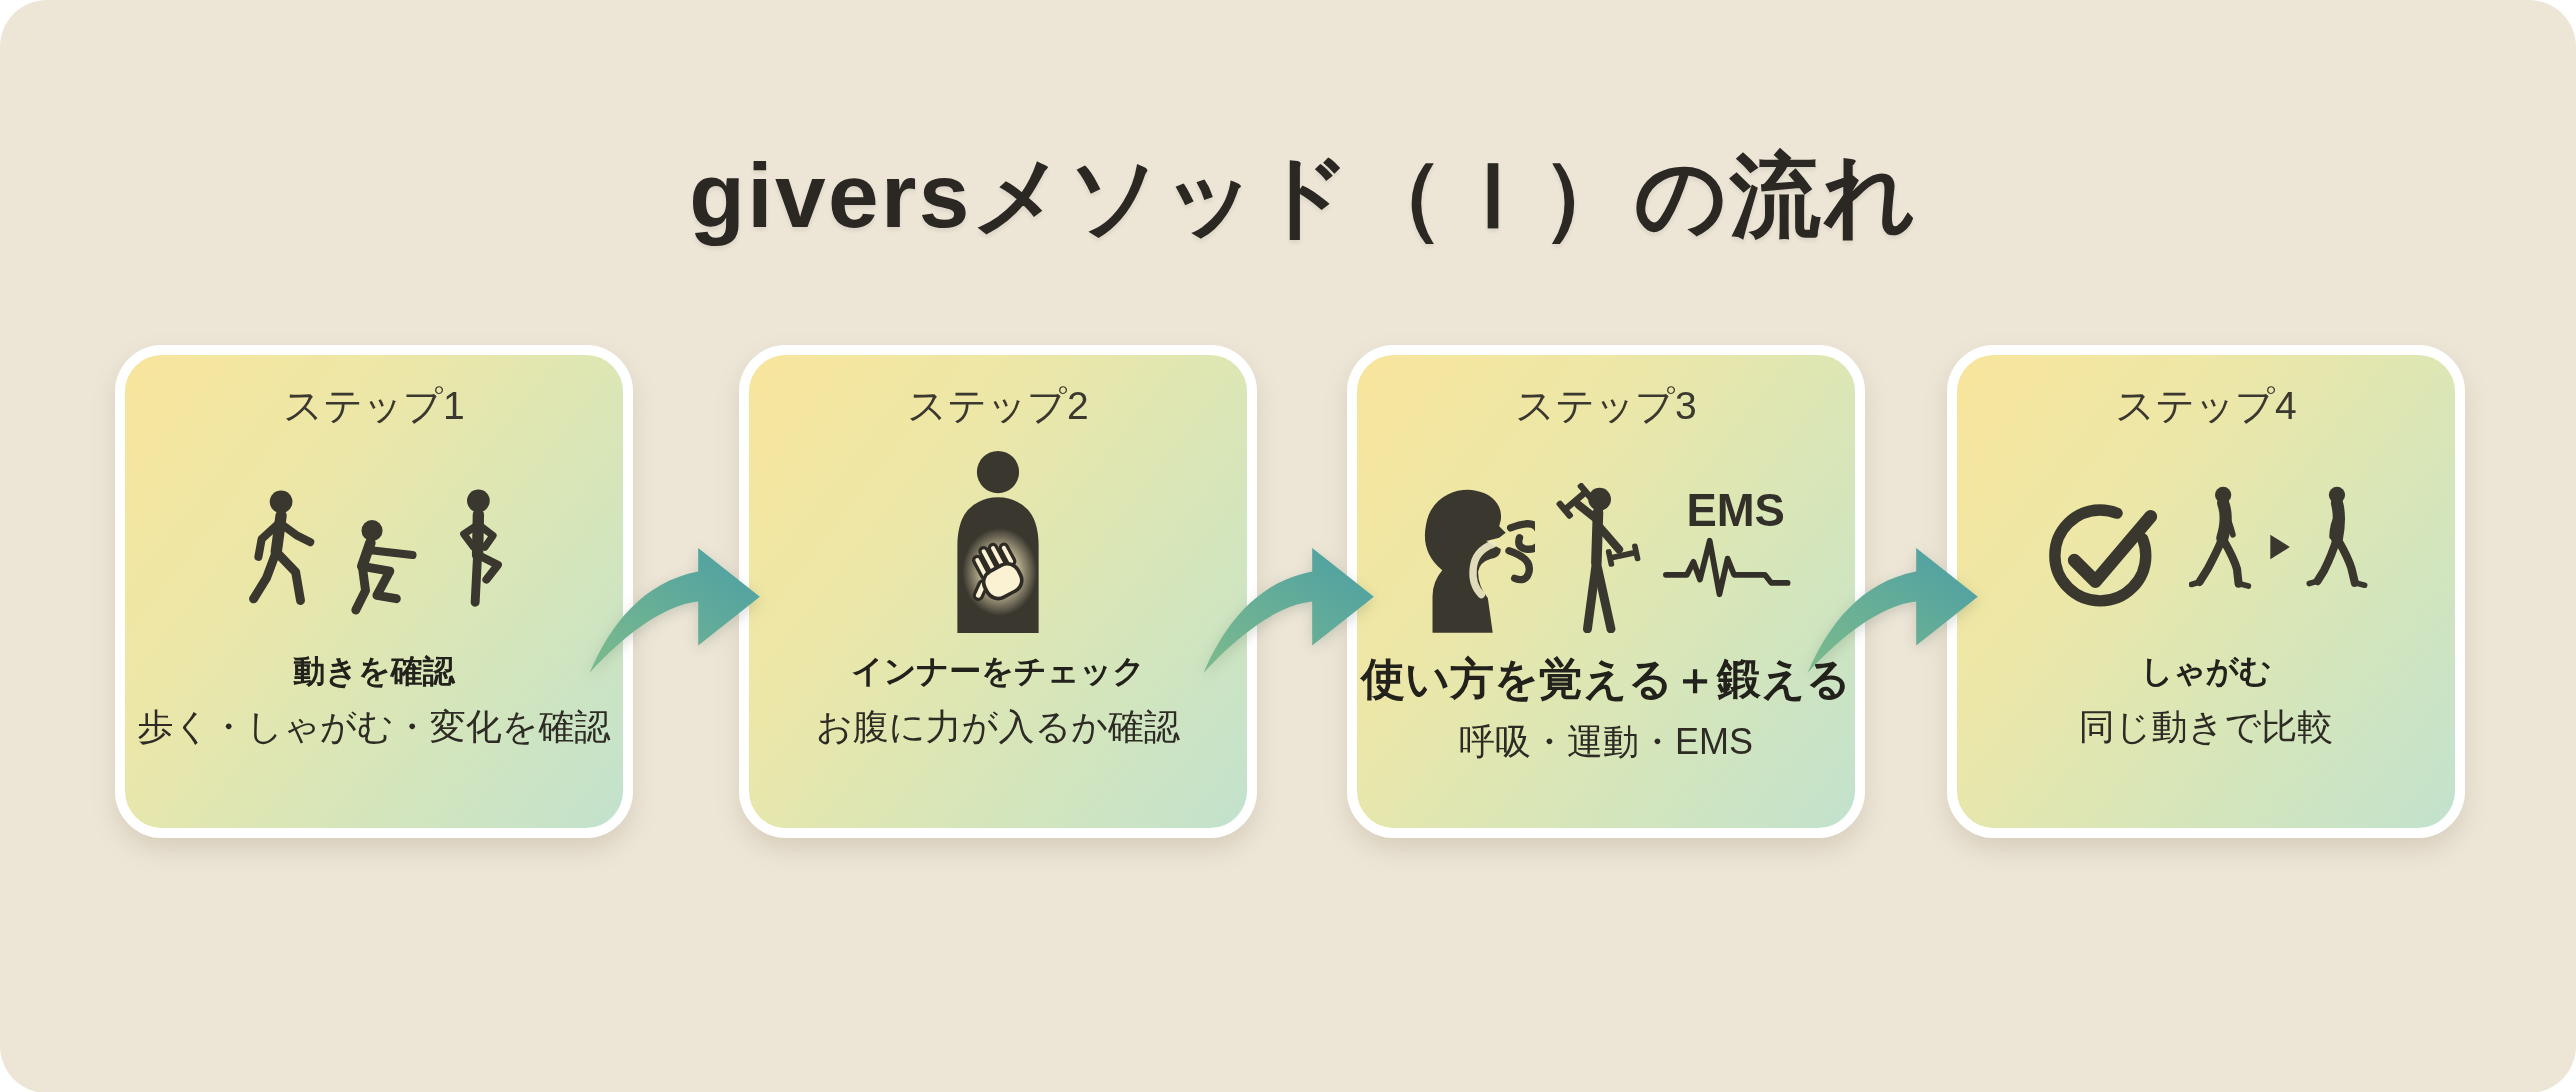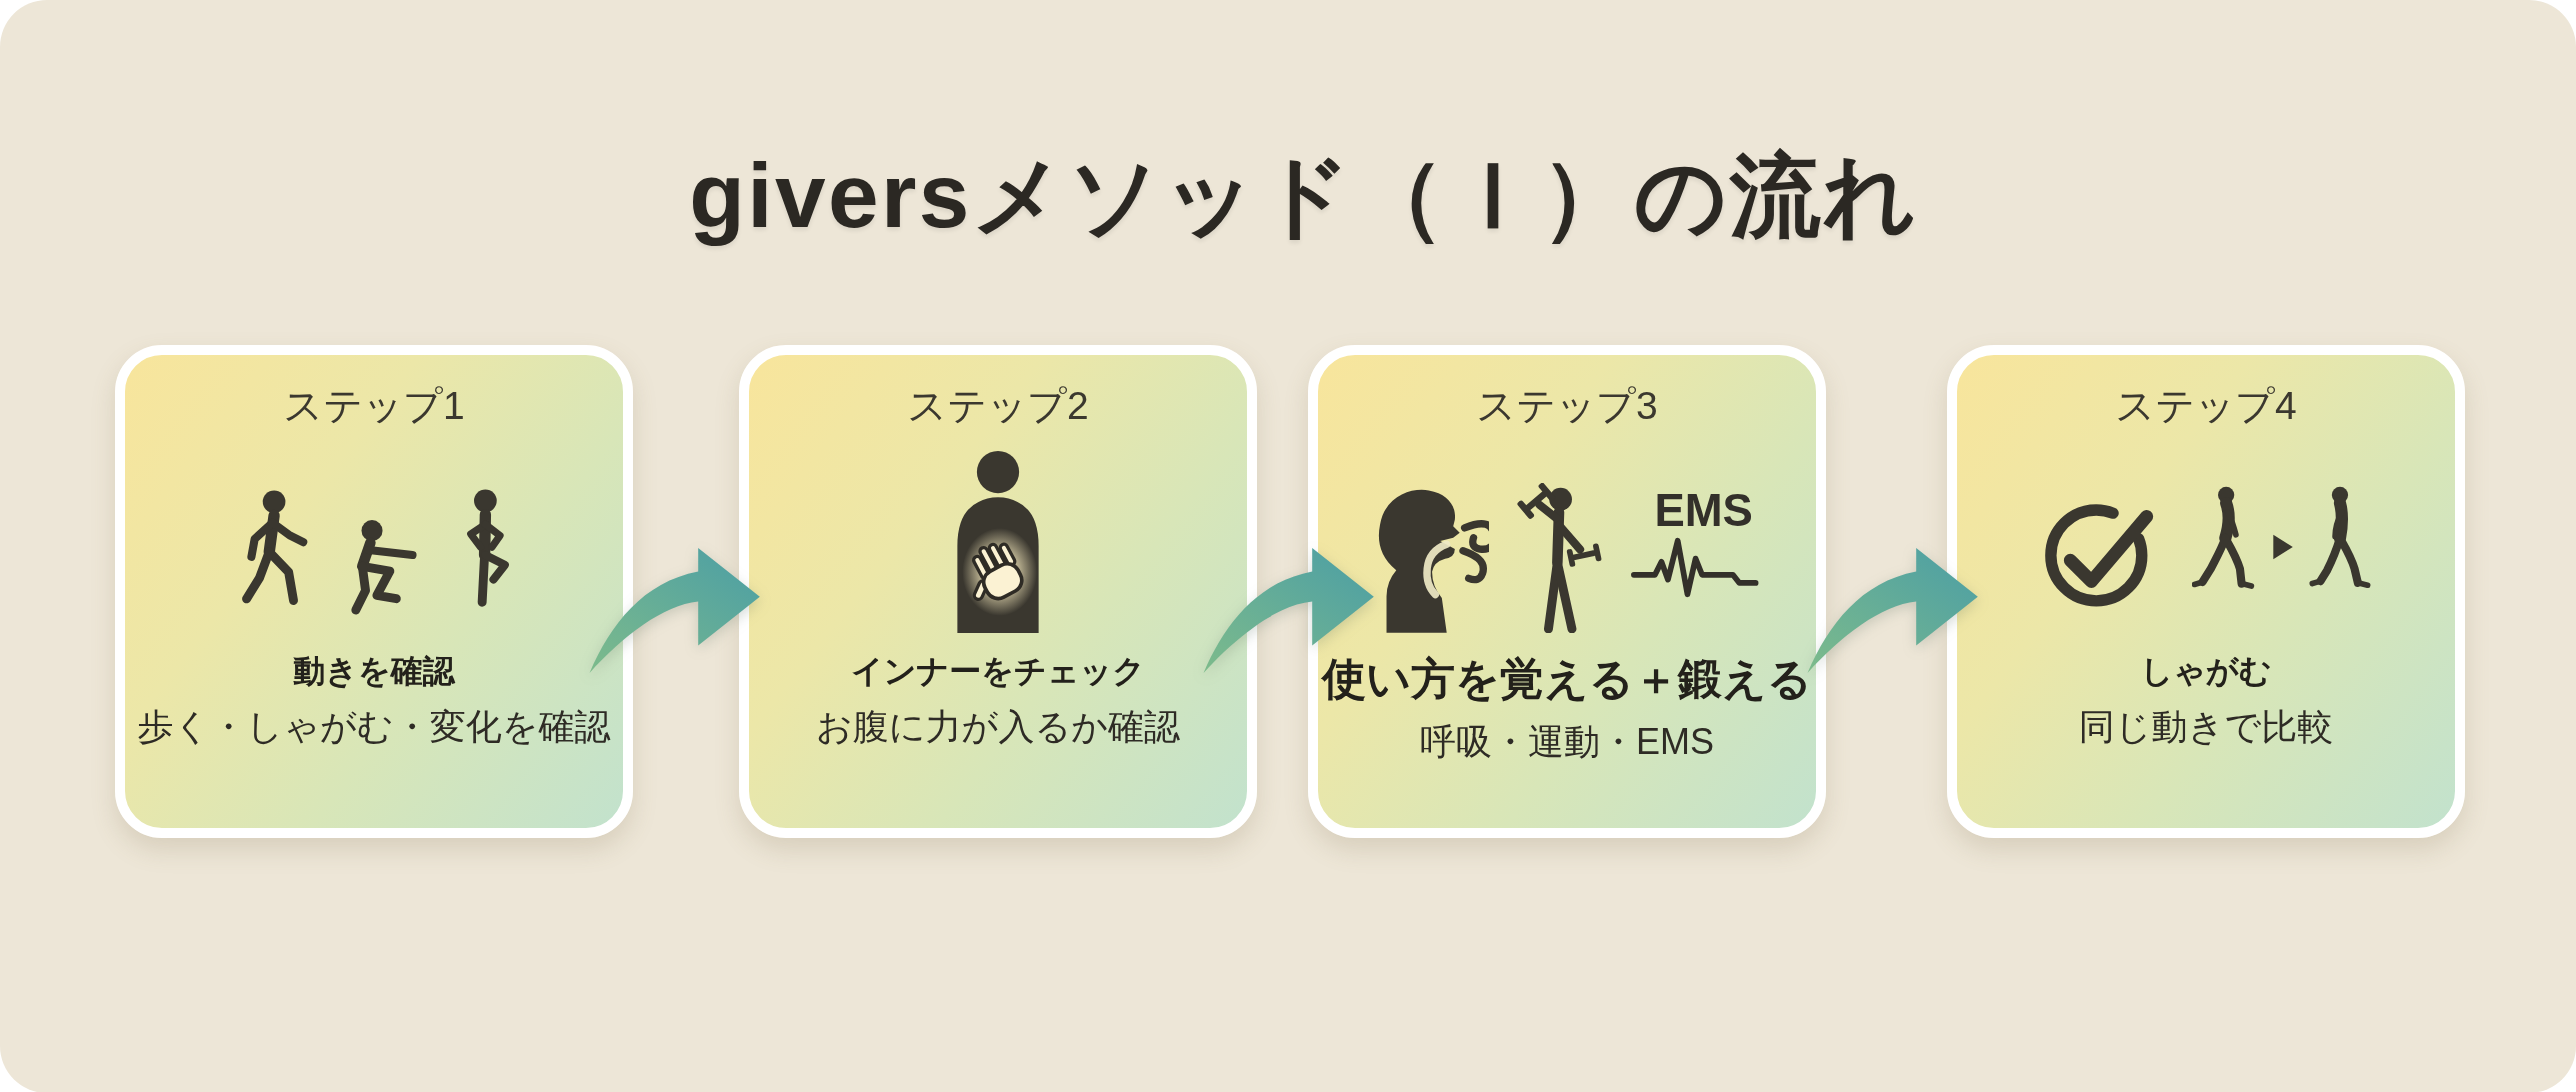--- a/index.html
+++ b/index.html
@@ -7,24 +7,24 @@
           font-family:"Liberation Sans","DejaVu Sans",sans-serif;}
   .mat{position:absolute;inset:0;background:#EDE6D7;border-radius:47px;}
   .title{position:absolute;top:119px;left:0;width:100%;text-align:center;margin:16px;
          font-size:91px;font-weight:800;color:#2B2823;letter-spacing:2.4px;
          text-shadow:0 3.3px 4.1px rgba(0,0,0,0.08);}
   .card{position:absolute;top:345px;width:518px;height:493px;box-sizing:border-box;
         border:10.6px solid #ffffff;border-radius:47px;
         background:linear-gradient(128deg,#F8E59C 0%,#ECE7A8 34%,#D8E6B8 64%,#C2E2CD 100%);
         box-shadow:0 11.4px 24.4px rgba(120,104,72,0.18);
         display:flex;flex-direction:column;align-items:center;}
-  .card-1{left:115px}.card-2{left:739px}.card-3{left:1308px}.card-4{left:1947px}
+  .card-1{left:115px}.card-2{left:739px}.card-3{left:1347px}.card-4{left:1947px}
   .step-label{margin-top:24.4px;font-size:39px;font-weight:500;color:#3B382F;text-align:center;}
   .icon-row{height:177px;margin-top:23px;display:flex;align-items:flex-end;
-            justify-content:flex-end;gap:21px;color:#3A372F;}
+            justify-content:flex-end;gap:14px;color:#3A372F;}
   .heading{margin-top:16.3px;font-size:32px;font-weight:800;color:#23211B;white-space:nowrap;}
   .card-3 .heading{font-size:44px;}
   .subtitle{margin-top:9.8px;font-size:36px;color:#2E2B25;white-space:nowrap;}
   .arrow{position:absolute;top:527px;width:179px;height:150px;z-index:5;
          filter:drop-shadow(0 4.9px 6.5px rgba(90,110,95,0.25));}
   .arrow-1{left:586px}.arrow-2{left:1200px}.arrow-3{left:1804px}
   svg{display:block;}
   .defs-holder{position:absolute;width:0;height:0;overflow:hidden;}
 </style>
 </head>

